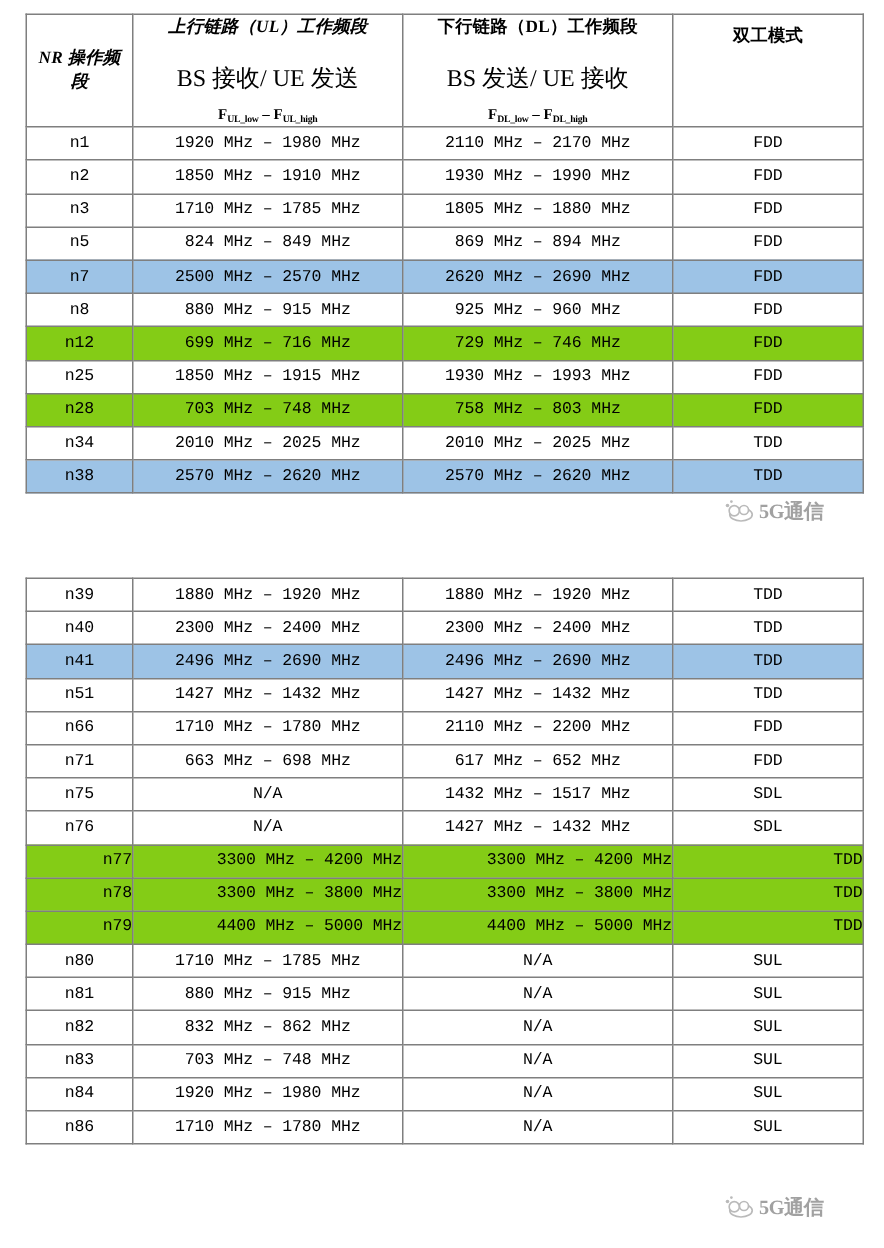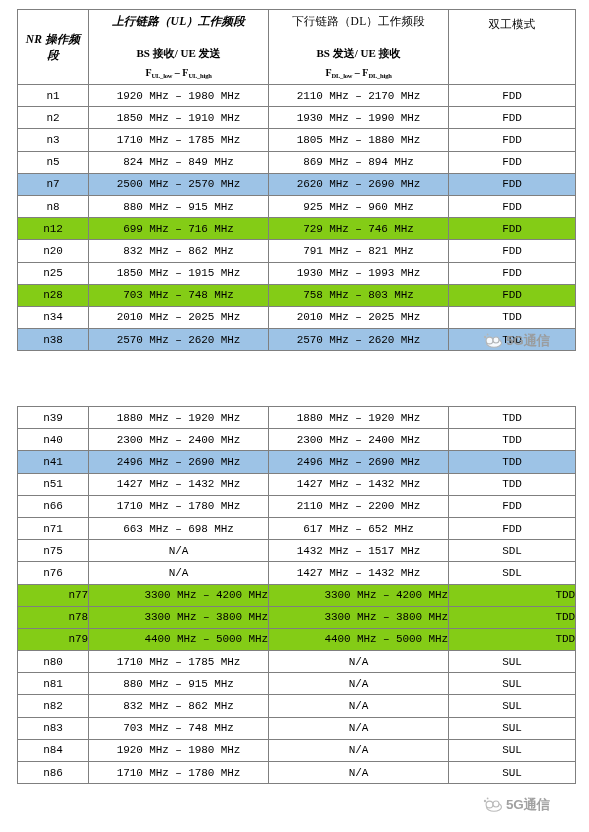--- a/index.html
+++ b/index.html
@@ -11,21 +11,21 @@
   }
   #page {
     position: relative;
     width: 589px; height: 832px;
     background: #ffffff;
     overflow: hidden;
   }
 
   .tablewrap { position: absolute; left: 17px; }
   #table-part-1 { top: 9px; }
-  #table-part-2 { top: 406px; }
+  #table-part-2 { top: 385px; }
 
   table.nrtable {
     border-collapse: collapse;
     width: 558px;
     table-layout: fixed;
     background: #ffffff;
   }
   table.nrtable td, table.nrtable th {
     border: 1px solid #7f7f7f;
     padding: 0;
@@ -43,22 +43,22 @@
 
   
   .hdr {
     height: 75px;
     padding: 4px 2px 4px 2px;
     line-height: 1.42;
     font-size: 11.5px;
   }
   .hdr .l1 { font-weight: bold; font-style: italic; font-size: 11.5px; letter-spacing: .2px; }
   .hdr .l1.up { font-style: italic; font-weight: bold; }
-  .hdr .l1.norm { font-style: normal; font-weight: normal; font-style: normal; }
-  .hdr .l2 { font-size: 11px; margin-top: 16px; font-weight: bold; }
+  .hdr .l1.norm { font-style: normal; font-weight: bold; font-style: normal; }
+  .hdr .l2 { font-size: 16px; margin-top: 16px; font-weight: normal; }
   .hdr .l3 { font-size: 10px; margin-top: 5px; font-weight: bold; }
   .hdr .l3 sub { font-size: 6.5px; vertical-align: baseline; position: relative; top: 2px; letter-spacing: -.2px; }
   .hdr.col4 { font-size: 12.5px; font-weight: bold; vertical-align: top; padding-top: 6px; }
 
   
   td.cell {
     height: 22.2px;
     font-family: "Liberation Mono", "DejaVu Sans Mono", monospace;
     font-size: 11px;
     letter-spacing: -0.1px;
@@ -81,21 +81,21 @@
   }
   #watermark-top { left: 482px; top: 330px; }
   #watermark-bottom { left: 482px; top: 794px; }
   .watermark .wm-logo {
     width: 22px; height: 18px;
     flex: 0 0 22px;
     position: relative;
     margin-right: 2px;
   }
   .watermark .wm-text {
-    font-family: Liberation Sans, sans-serif;
+    font-family: Liberation Serif, serif;
     font-size: 13.5px;
     font-weight: bold;
     color: #9a9a9a;
     letter-spacing: -.3px;
     white-space: nowrap;
   }
 </style>
 </head>
 <body>
 
@@ -167,26 +167,20 @@
             <td class="cell">925 MHz – 960 MHz</td>
             <td class="cell dup">FDD</td>
           </tr>
           <tr class="hl-orange">
             <td class="cell band">n12</td>
             <td class="cell">699 MHz – 716 MHz</td>
             <td class="cell">729 MHz – 746 MHz</td>
             <td class="cell dup">FDD</td>
           </tr>
           <tr class="">
-            <td class="cell band">n20</td>
-            <td class="cell">832 MHz – 862 MHz</td>
-            <td class="cell">791 MHz – 821 MHz</td>
-            <td class="cell dup">FDD</td>
-          </tr>
-          <tr class="">
             <td class="cell band">n25</td>
             <td class="cell">1850 MHz – 1915 MHz</td>
             <td class="cell">1930 MHz – 1993 MHz</td>
             <td class="cell dup">FDD</td>
           </tr>
           <tr class="hl-orange">
             <td class="cell band">n28</td>
             <td class="cell">703 MHz – 748 MHz</td>
             <td class="cell">758 MHz – 803 MHz</td>
             <td class="cell dup">FDD</td>

